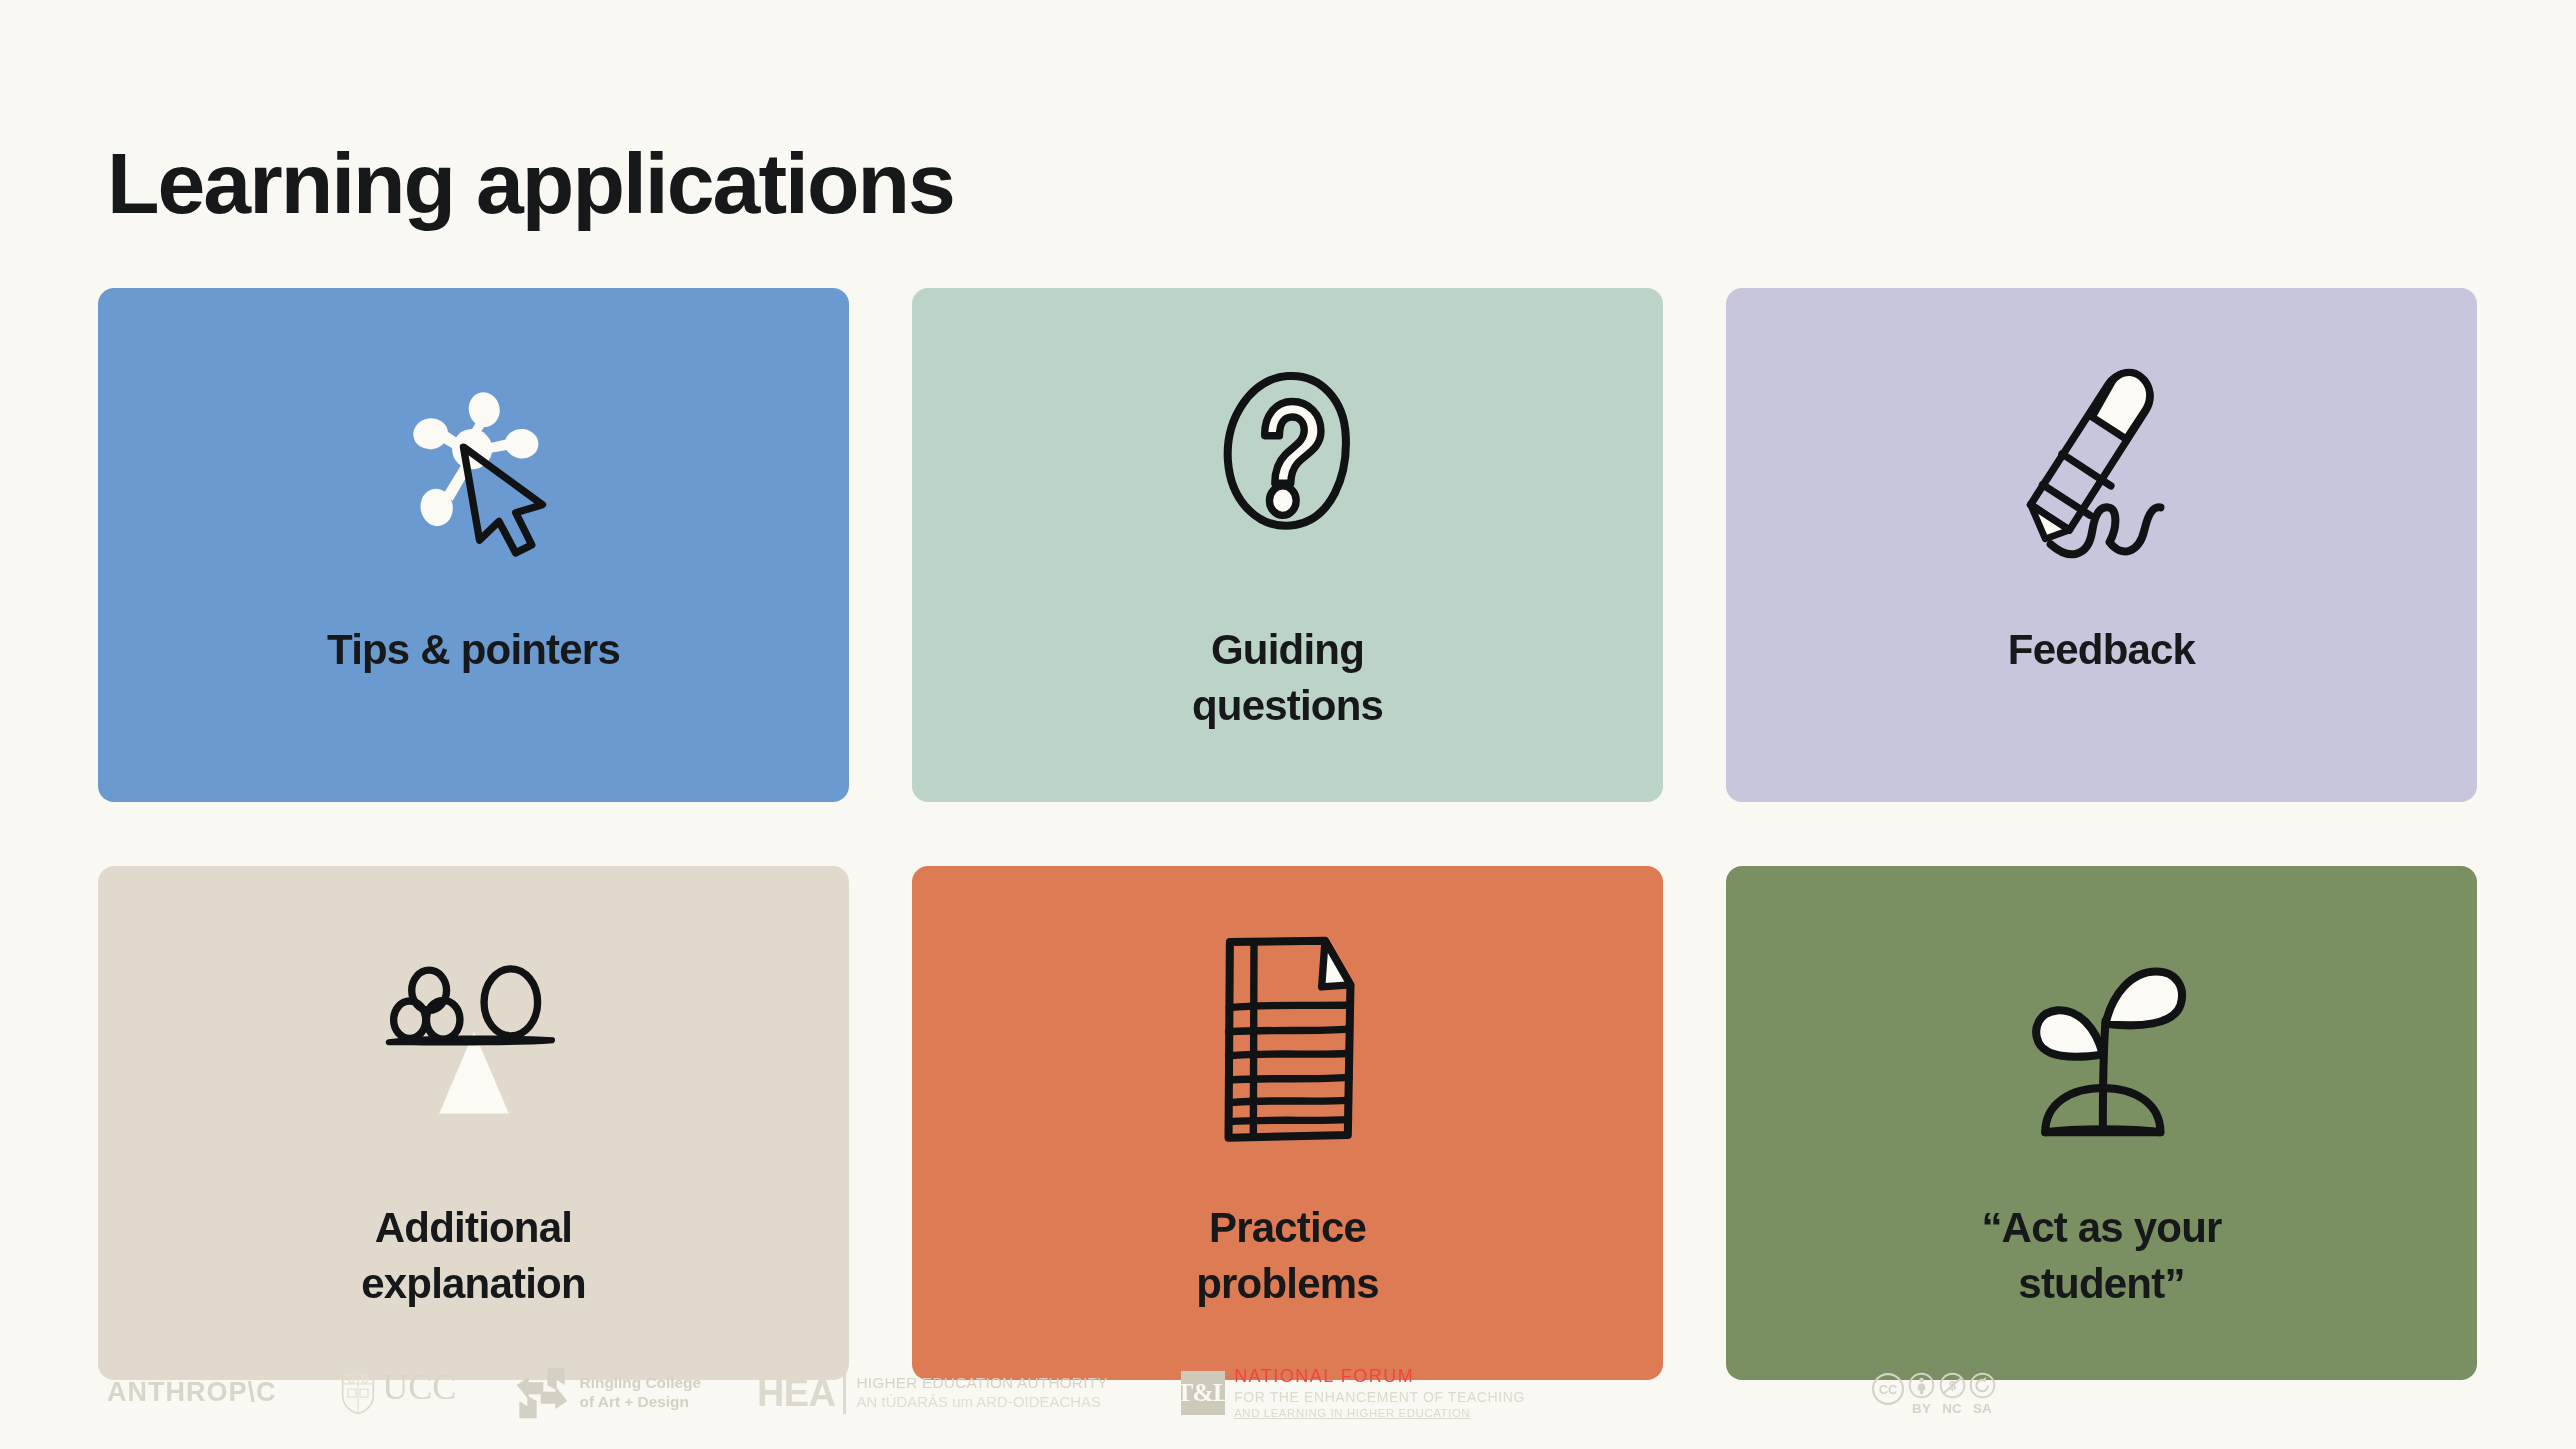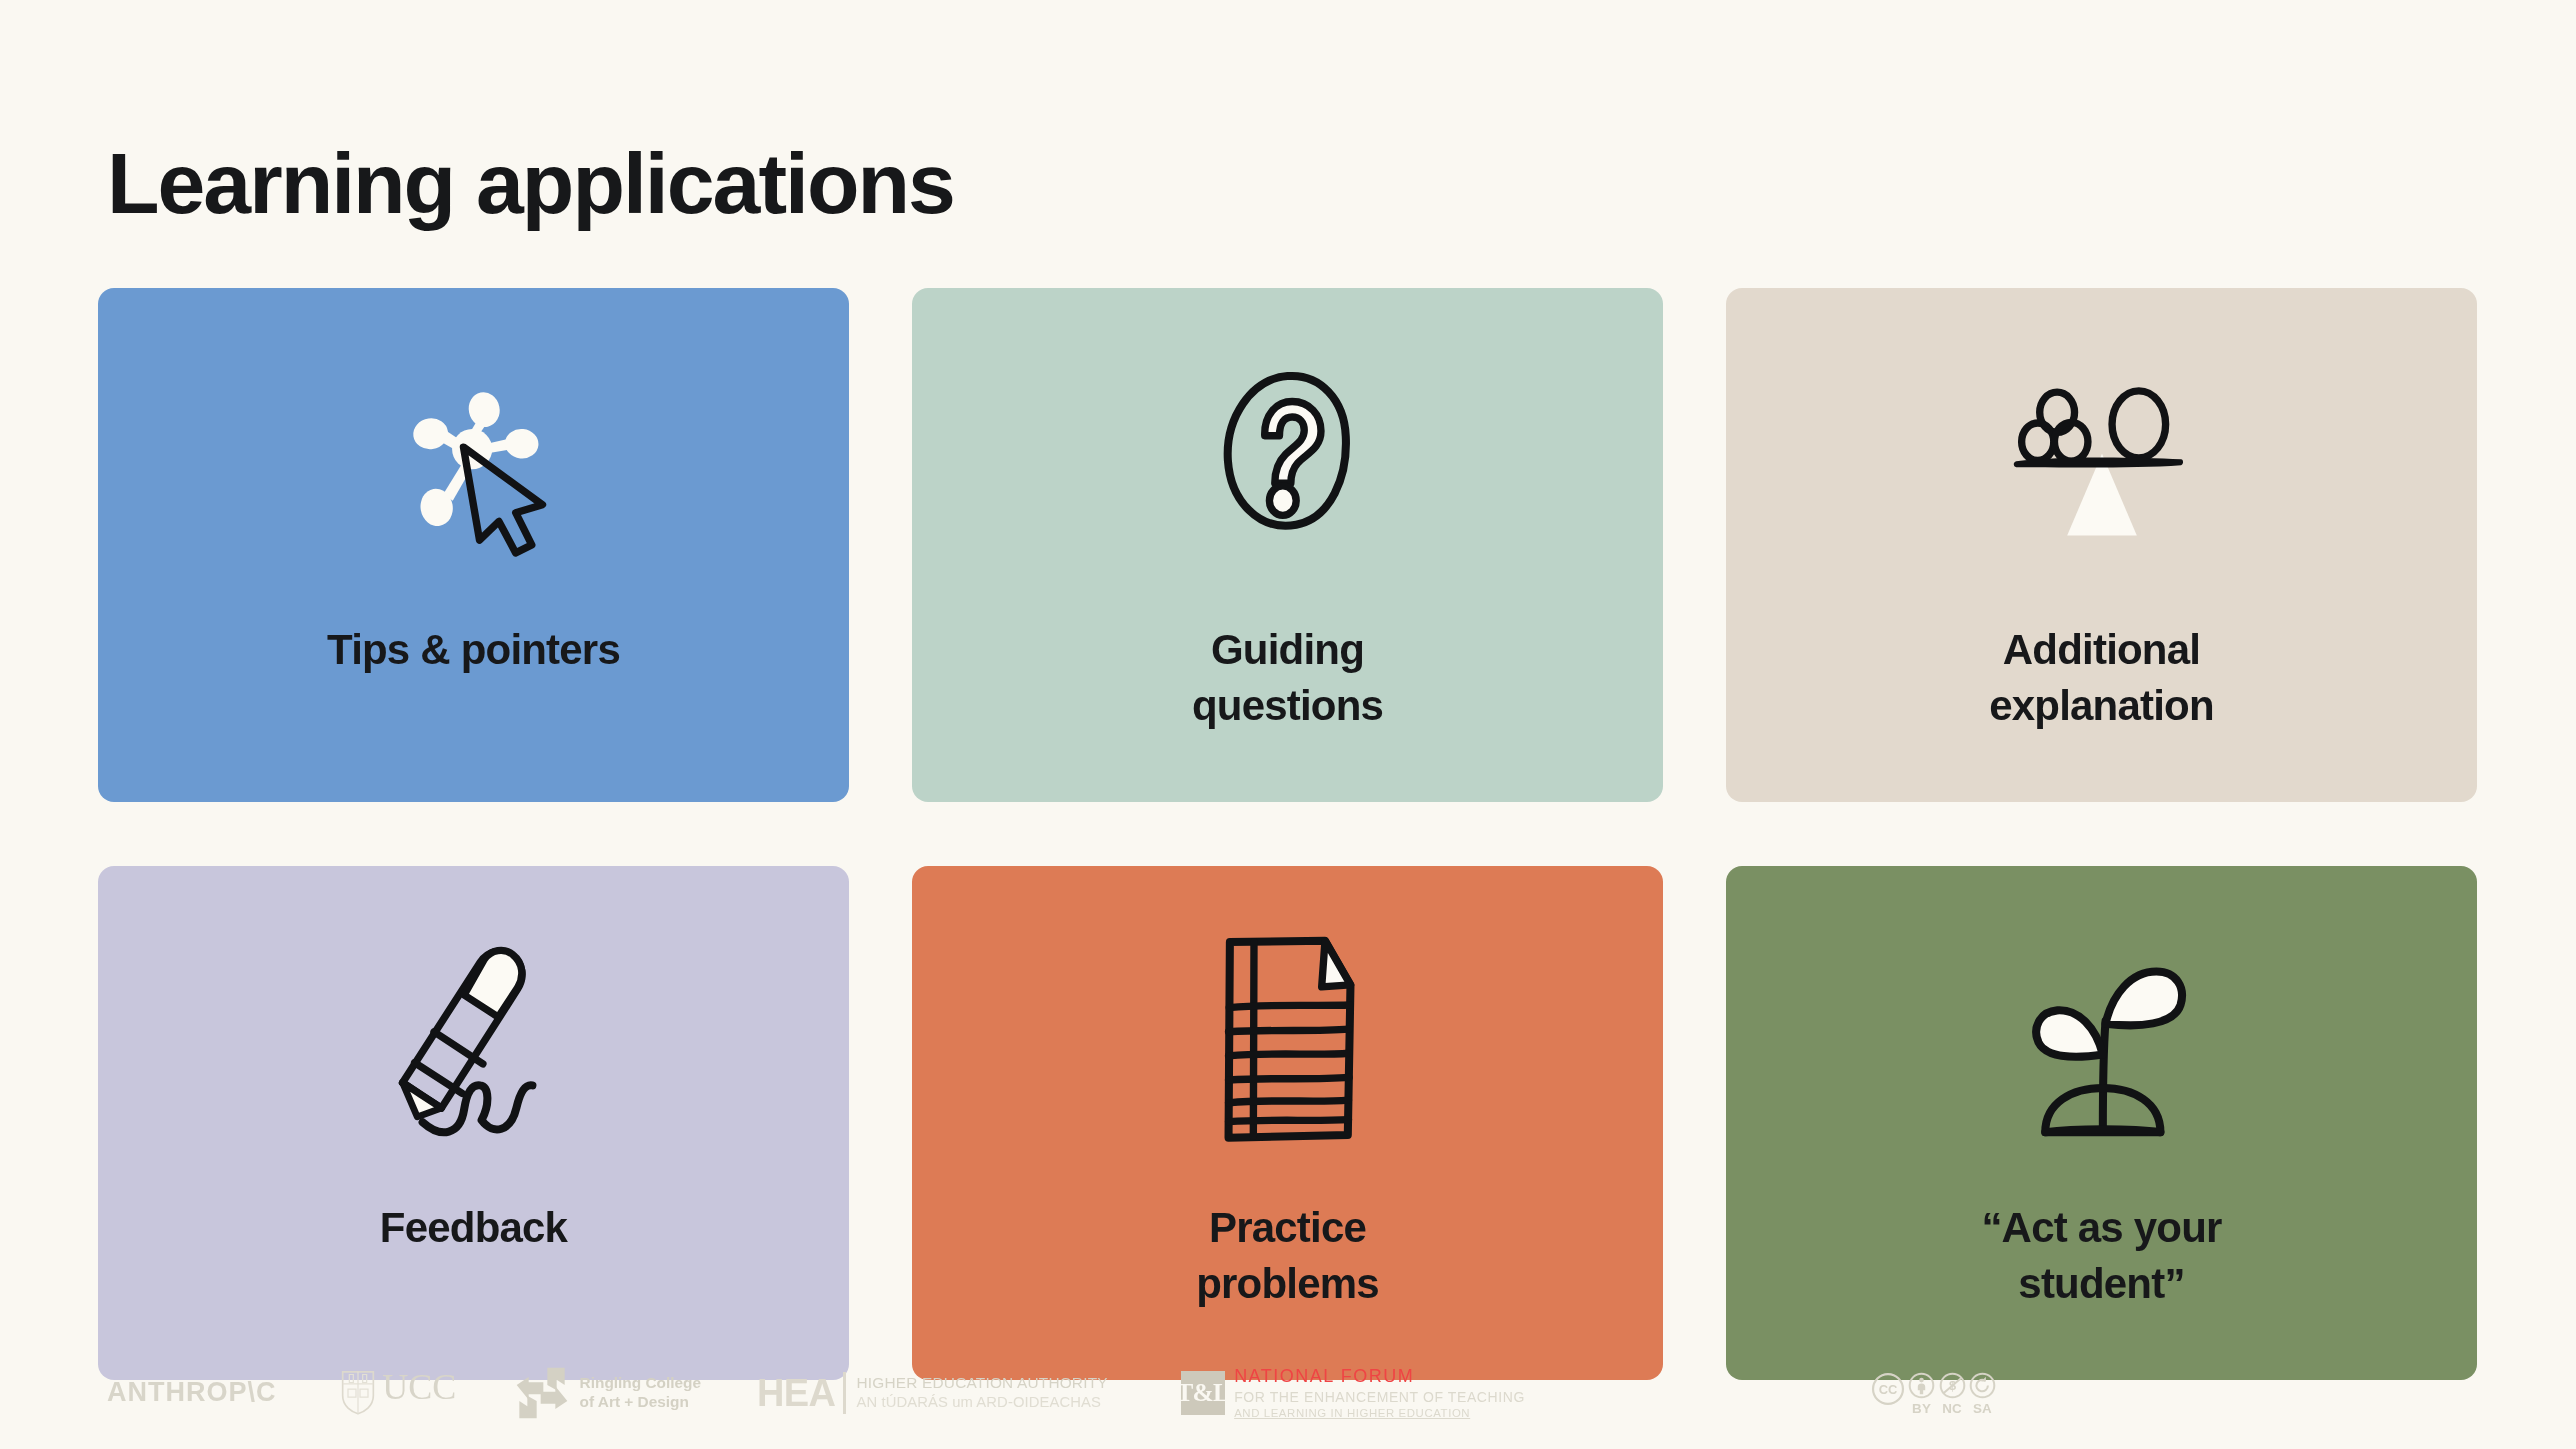--- a/index.html
+++ b/index.html
@@ -204,56 +204,56 @@
                    C215 144 193 152 180 166 C172 175 170 184 170 196
                    L146 196 C146 178 150 165 162 153 C176 139 190 133 190 117
                    C190 105 183 97 172 97 C160 97 153 106 153 125 Z" fill="#fcfaf4" stroke="#111214" stroke-width="11" stroke-linejoin="round"></path>
           <ellipse cx="158" cy="222" rx="20" ry="22" fill="#fcfaf4" stroke="#111214" stroke-width="11"></ellipse>
         </svg>
       </div>
       <div class="card-label">Guiding
 questions</div>
     </div>
 
+    <div class="card" style="background:#c8c6dc">
+      <div class="card-icon">
+        <svg width="241" height="221" viewBox="0 0 360 330">
+          <g fill="none" stroke="#111214" stroke-width="11" stroke-linejoin="round" stroke-linecap="round">
+            <path d="M74 228 L190 48 C202 30 224 27 238 38 C254 50 257 70 246 88 L132 266 Z"></path>
+            <path d="M121 152 L194 200"></path>
+            <path d="M92 198 L163 244"></path>
+            <path d="M74 228 L101 246 L132 266"></path>
+          </g>
+          <path d="M190 48 C202 30 224 27 238 38 C254 50 257 70 246 88 L194 200 L121 152 Z" fill="none"></path>
+          <path d="M196 44 C206 29 226 26 239 37 C254 49 256 69 246 86 L217 130 L166 97 Z" fill="#fcfaf4" stroke="#111214" stroke-width="11" stroke-linejoin="round"></path>
+          <path d="M74 228 L101 246 L132 266 L96 279 Z" fill="#fcfaf4" stroke="#111214" stroke-width="10" stroke-linejoin="round"></path>
+          <path d="M104 287 C132 312 160 306 166 268 C170 242 178 230 190 232
+                   C204 234 204 262 192 284 C210 308 236 300 244 266
+                   C250 240 258 230 268 232" fill="none" stroke="#111214" stroke-width="12" stroke-linecap="round" stroke-linejoin="round"></path>
+        </svg>
+      </div>
+      <div class="card-label">Feedback</div>
+    </div>
+
     <div class="card" style="background:#e2d9cd">
       <div class="card-icon">
         <svg width="268" height="221" viewBox="0 0 400 330">
           <path d="M200 152 L252 274 L148 274 Z" fill="#fcfaf4"></path>
           <g fill="none" stroke="#111214" stroke-width="11" stroke-linecap="round">
             <ellipse cx="133" cy="90" rx="26" ry="30"></ellipse>
             <ellipse cx="104" cy="134" rx="24" ry="28"></ellipse>
             <ellipse cx="154" cy="134" rx="25" ry="29"></ellipse>
             <ellipse cx="255" cy="108" rx="40" ry="50"></ellipse>
           </g>
           <path d="M72 163 C140 155 250 157 318 160 C322 160 322 168 318 169
                    C248 174 140 172 72 172 C67 171 67 164 72 163 Z" fill="#111214"></path>
         </svg>
       </div>
       <div class="card-label">Additional
 explanation</div>
-    </div>
-
-    <div class="card" style="background:#c8c6dc">
-      <div class="card-icon">
-        <svg width="241" height="221" viewBox="0 0 360 330">
-          <g fill="none" stroke="#111214" stroke-width="11" stroke-linejoin="round" stroke-linecap="round">
-            <path d="M74 228 L190 48 C202 30 224 27 238 38 C254 50 257 70 246 88 L132 266 Z"></path>
-            <path d="M121 152 L194 200"></path>
-            <path d="M92 198 L163 244"></path>
-            <path d="M74 228 L101 246 L132 266"></path>
-          </g>
-          <path d="M190 48 C202 30 224 27 238 38 C254 50 257 70 246 88 L194 200 L121 152 Z" fill="none"></path>
-          <path d="M196 44 C206 29 226 26 239 37 C254 49 256 69 246 86 L217 130 L166 97 Z" fill="#fcfaf4" stroke="#111214" stroke-width="11" stroke-linejoin="round"></path>
-          <path d="M74 228 L101 246 L132 266 L96 279 Z" fill="#fcfaf4" stroke="#111214" stroke-width="10" stroke-linejoin="round"></path>
-          <path d="M104 287 C132 312 160 306 166 268 C170 242 178 230 190 232
-                   C204 234 204 262 192 284 C210 308 236 300 244 266
-                   C250 240 258 230 268 232" fill="none" stroke="#111214" stroke-width="12" stroke-linecap="round" stroke-linejoin="round"></path>
-        </svg>
-      </div>
-      <div class="card-label">Feedback</div>
     </div>
 
     <div class="card" style="background:#dd7b55">
       <div class="card-icon">
         <svg width="201" height="235" viewBox="0 0 300 350">
           <path d="M64 28 L206 26 L244 92 L240 316 L62 320 Z" fill="none" stroke="#111214" stroke-width="12" stroke-linejoin="round"></path>
           <path d="M206 26 L244 92 L201 95 Z" fill="#fcfaf4" stroke="#111214" stroke-width="11" stroke-linejoin="round"></path>
           <g fill="none" stroke="#111214" stroke-width="11" stroke-linecap="round">
             <path d="M100 28 L99 318"></path>
             <path d="M63 126 C130 120 190 124 243 122"></path>

